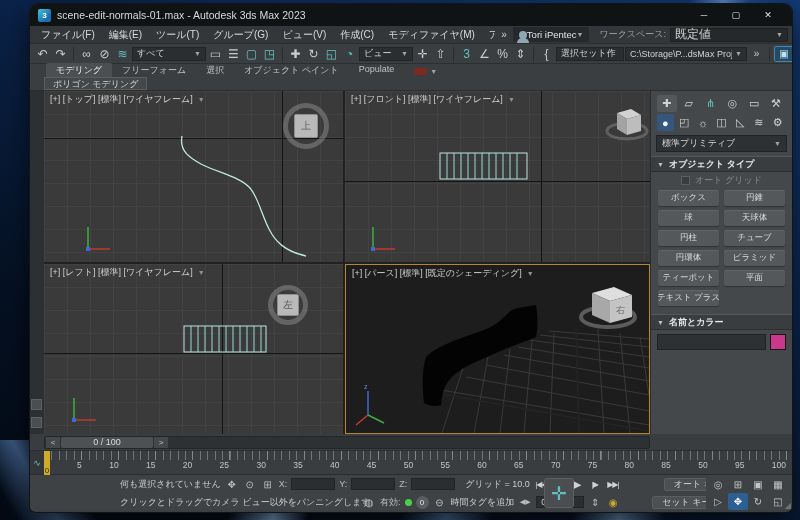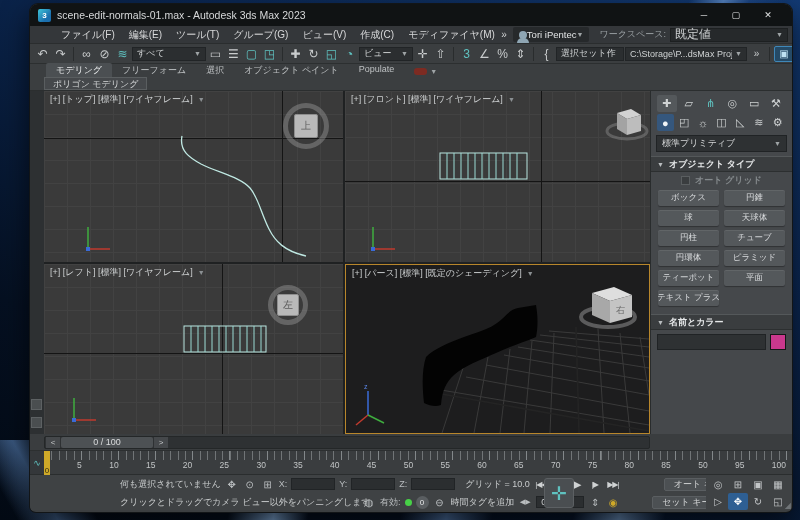--- a/index.html
+++ b/index.html
@@ -21,21 +21,21 @@
   
   .titlebar{height:22px;background:#101314;display:flex;align-items:center;padding:0 8px;gap:6px;}
   .appicon{width:13px;height:13px;border-radius:2px;flex:none;display:flex;align-items:center;justify-content:center;
     background:linear-gradient(135deg,#3fc6da,#1b6fae 70%);color:#fff;font-size:8px;font-weight:bold;}
   .title{font-size:10.5px;color:#d6d8d9;white-space:nowrap;}
   .winbtns{margin-left:auto;display:flex;}
   .winbtn{width:32px;height:22px;display:flex;align-items:center;justify-content:center;color:#dfe1e2;font-size:9px;}
 
   
   .menubar{height:18px;background:#34373a;border-bottom:1px solid #2a2d2e;display:flex;align-items:center;padding:0 4px;}
-  .menus{display:flex;align-items:center;overflow:hidden;white-space:nowrap;margin-left:20px;}
+  .menus{display:flex;align-items:center;overflow:hidden;white-space:nowrap;}
   .menu-item{padding:0 7px;font-size:10px;color:#d8d9da;}
   .menu-ovf{padding:0 6px;font-size:10px;color:#cfd2d3;}
   .userchip{display:flex;align-items:center;background:#26292b;height:15px;padding:0 6px;border-radius:2px;flex:none;}
   .usericon{width:8px;height:8px;border-radius:50%;background:#8fa6b4;position:relative;}
   .usericon:after{content:"";position:absolute;left:-2px;top:7px;width:12px;height:5px;border-radius:6px 6px 0 0;background:#8fa6b4;}
   .username{font-size:9.5px;color:#e2e4e5;white-space:nowrap;}
   .wslabel{font-size:9px;color:#9aa0a3;margin:0 4px 0 10px;white-space:nowrap;flex:none;}
   .wscombo{width:118px;height:14px;background:#26292b;border:1px solid #1d2021;display:flex;align-items:center;padding:0 4px;flex:none;}
   .wscombo .val{font-size:12px;color:#cfd2d3;flex:1;white-space:nowrap;overflow:hidden;}
   .caret{font-size:7px;color:#9fa4a6;flex:none;}
@@ -90,21 +90,21 @@
   .cpt.geo{background:#35577d;border-radius:2px;color:#f0f4f6;}
   .cp-combo{margin:3px 5px;height:17px;background:#2e3133;border:1px solid #202325;display:flex;align-items:center;padding:0 5px;}
   .cp-combo .val{flex:1;font-size:9px;color:#d5d7d8;white-space:nowrap;overflow:hidden;}
   .rollout{margin-top:4px;}
   .rollhead{height:16px;background:#3a3d3f;border-top:1px solid #50545{6};border-top:1px solid #54585a;border-bottom:1px solid #2c2f30;
     display:flex;align-items:center;padding:0 6px;gap:5px;}
   .rollhead .arr{font-size:7px;color:#b9bdbf;}
   .rollhead .rtitle{font-size:9px;font-weight:bold;color:#e6e8e9;white-space:nowrap;}
   .autogrid{display:flex;align-items:center;justify-content:center;gap:5px;height:16px;}
   .cbx{width:9px;height:9px;border:1px solid #5a5e60;background:#3a3d3f;}
-  .autogrid .lbl{font-size:9px;color:#84898c;white-space:nowrap;font-weight:bold;}
+  .autogrid .lbl{font-size:9px;color:#84898c;white-space:nowrap;}
   .objgrid{display:grid;grid-template-columns:1fr 1fr;gap:4px 5px;padding:2px 7px 4px;}
   .obj-btn{height:16px;background:#54585b;border-radius:2px;display:flex;align-items:center;justify-content:center;
     font-size:8.5px;color:#dcdee0;box-shadow:inset 0 1px 0 rgba(255,255,255,.08),0 1px 1px rgba(0,0,0,.3);white-space:nowrap;overflow:hidden;}
   .namerow{display:flex;align-items:center;gap:4px;padding:4px 6px;}
   .nameinput{flex:1;height:16px;background:#2e3133;border:1px solid #202325;}
   .swatch{width:16px;height:16px;border:1px solid #141617;flex:none;}
 
   
   .tslider{position:absolute;left:0;right:0;top:430px;height:16px;background:#3a3d3f;display:flex;align-items:center;padding-left:14px;}
   .strack{width:606px;height:13px;background:#2e3133;border:1px solid #242728;border-radius:2px;display:flex;align-items:center;flex:none;}

